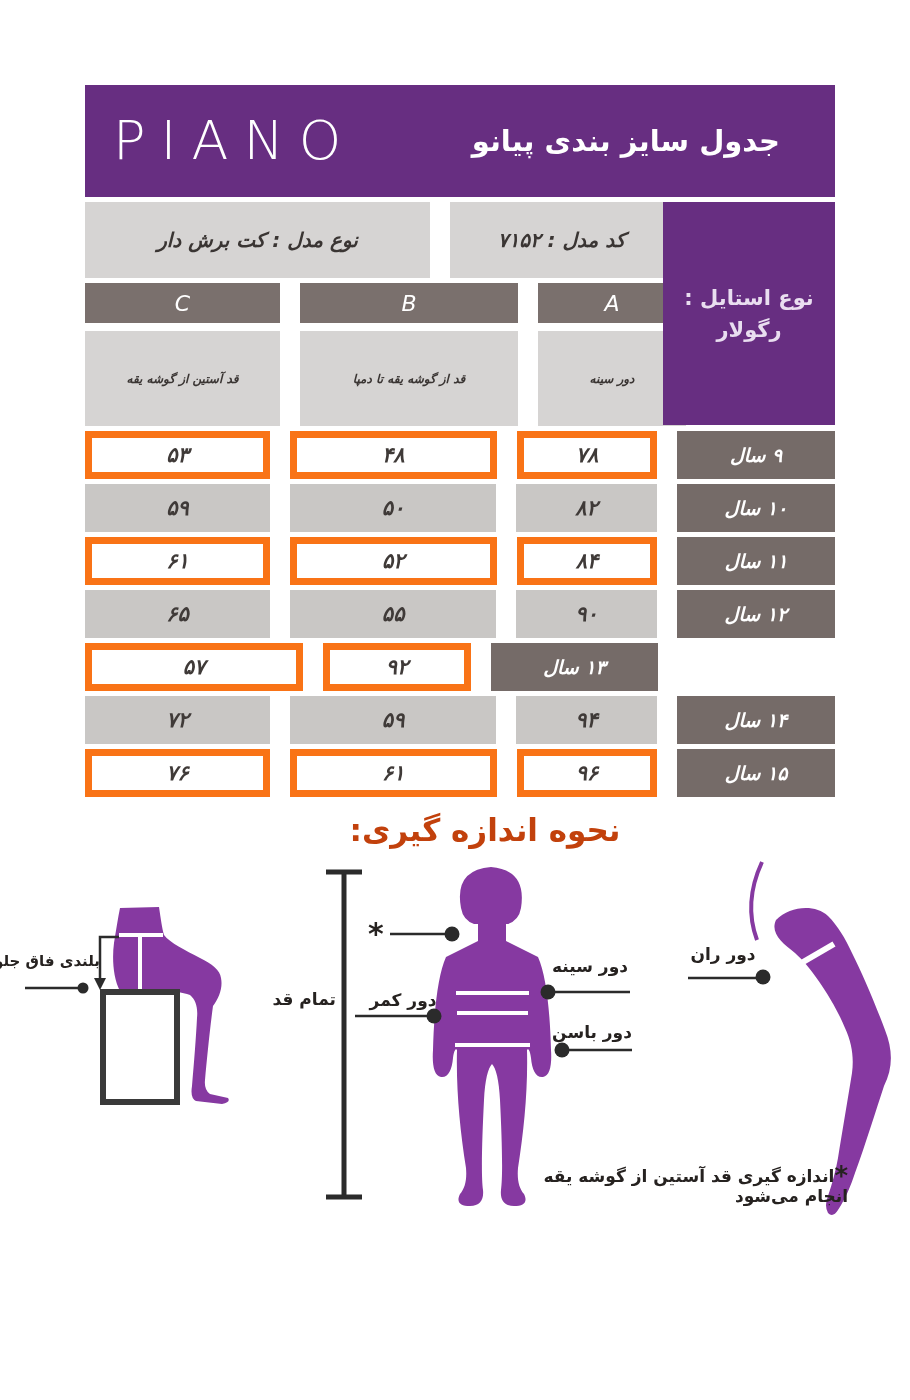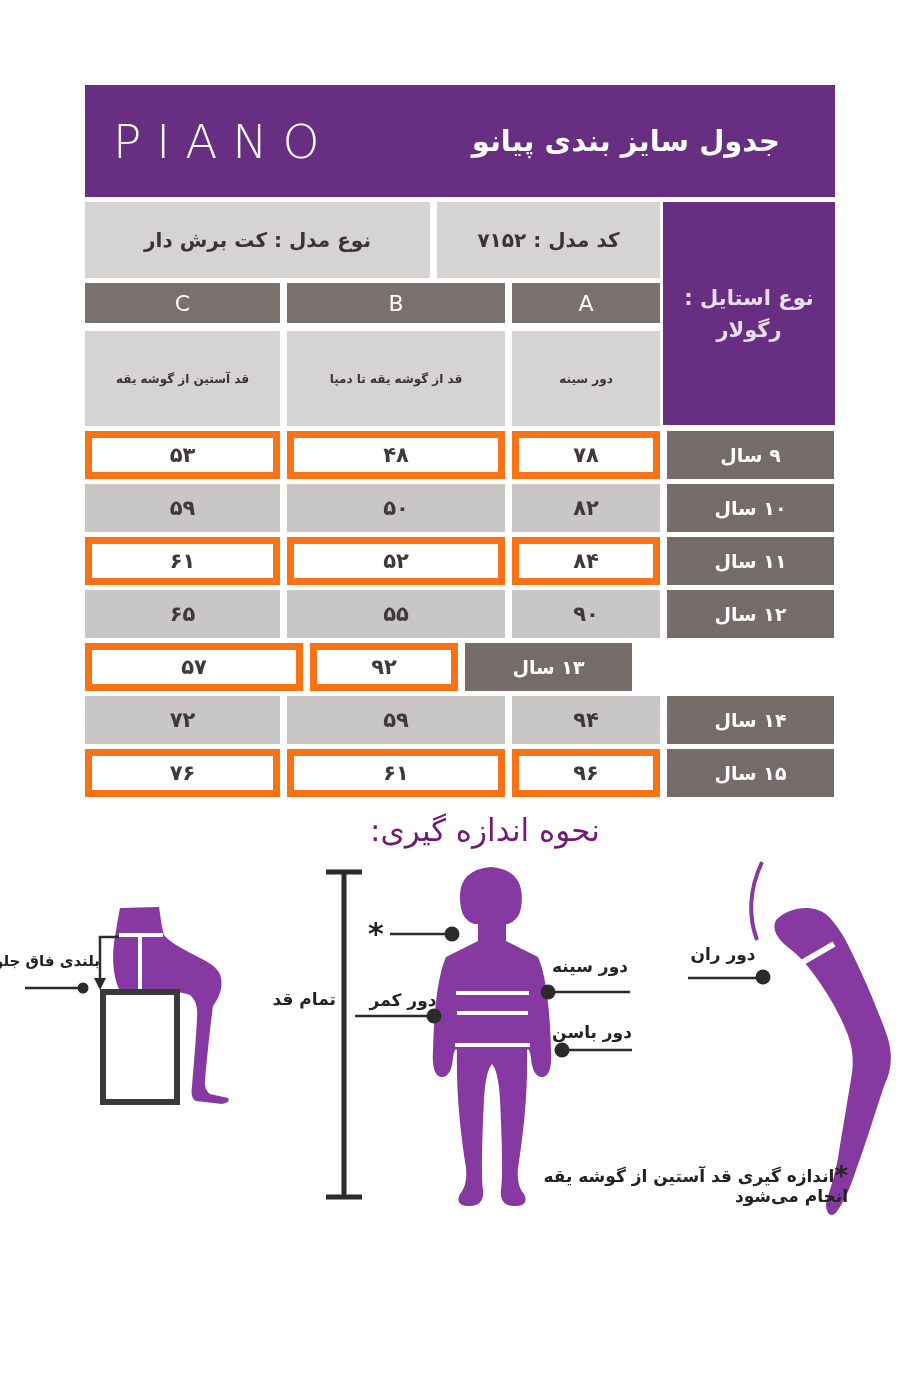--- a/index.html
+++ b/index.html
@@ -8,28 +8,28 @@
     font-family:"DejaVu Sans", sans-serif;color:#3a3533;overflow:hidden;
   }
   .abs{position:absolute;}
   
   .header{
     left:85px;top:85px;width:750px;height:112px;background:#672e81;
     display:flex;align-items:center;justify-content:space-between;box-sizing:border-box;
     padding:0 55px 0 28px;
   }
   .brand{
-    color:#ffffff;font-size:47px;font-weight:100;letter-spacing:15px;line-height:1;
+    color:#ffffff;font-size:54px;font-weight:100;letter-spacing:15px;line-height:1;
   }
   .header-title{
     color:#ffffff;font-size:29px;font-weight:bold;direction:rtl;
   }
   
   .table{left:85px;top:202px;width:750px;}
-  .trow{display:flex;column-gap:7px;}
+  .trow{display:flex;column-gap:20px;font-style:italic;}
   .cell{
     box-sizing:border-box;display:flex;align-items:center;justify-content:center;
     direction:rtl;text-align:center;
   }
   .m1{margin-bottom:5px;} .m2{margin-bottom:8px;}
   .c-model{width:345px;height:76px;background:#d6d4d3;font-weight:bold;font-size:20px;}
   .c-code{width:223px;height:76px;background:#d6d4d3;font-weight:bold;font-size:20px;}
   .c-head{height:40px;background:#7a706d;color:#fff;font-size:22px;}
   .c-desc{height:95px;background:#d6d4d3;font-weight:bold;font-size:12px;}
   .wC{width:195px;} .wB{width:218px;} .wA{width:148px;}
@@ -41,21 +41,21 @@
     font-weight:bold;font-size:19px;
   }
   .style-cell{
     position:absolute;left:578px;top:0;width:172px;height:223px;background:#672e81;
     color:#e9def0;display:flex;flex-direction:column;align-items:center;justify-content:center;
     row-gap:8px;font-size:21px;font-weight:bold;direction:rtl;
   }
   
   .section-title{
     left:80px;top:812px;width:810px;text-align:center;direction:rtl;
-    font-size:31px;font-weight:normal;color:#701a75;
+    font-size:31px;font-weight:bold;color:#c2410c;
   }
   .diagram{left:0;top:858px;width:910px;height:420px;}
   .lbl{
     position:absolute;direction:rtl;font-weight:bold;color:#262220;
     font-size:17px;text-align:center;line-height:1.2;white-space:nowrap;
   }
   .lbl-front-rise{left:2px;top:952px;width:98px;font-size:15px;}
   .lbl-full-height{left:264px;top:989px;width:72px;text-align:right;}
   .lbl-star{left:368px;top:916px;font-size:30px;font-family:"DejaVu Sans",sans-serif;}
   .lbl-waist{left:363px;top:990px;width:80px;}

